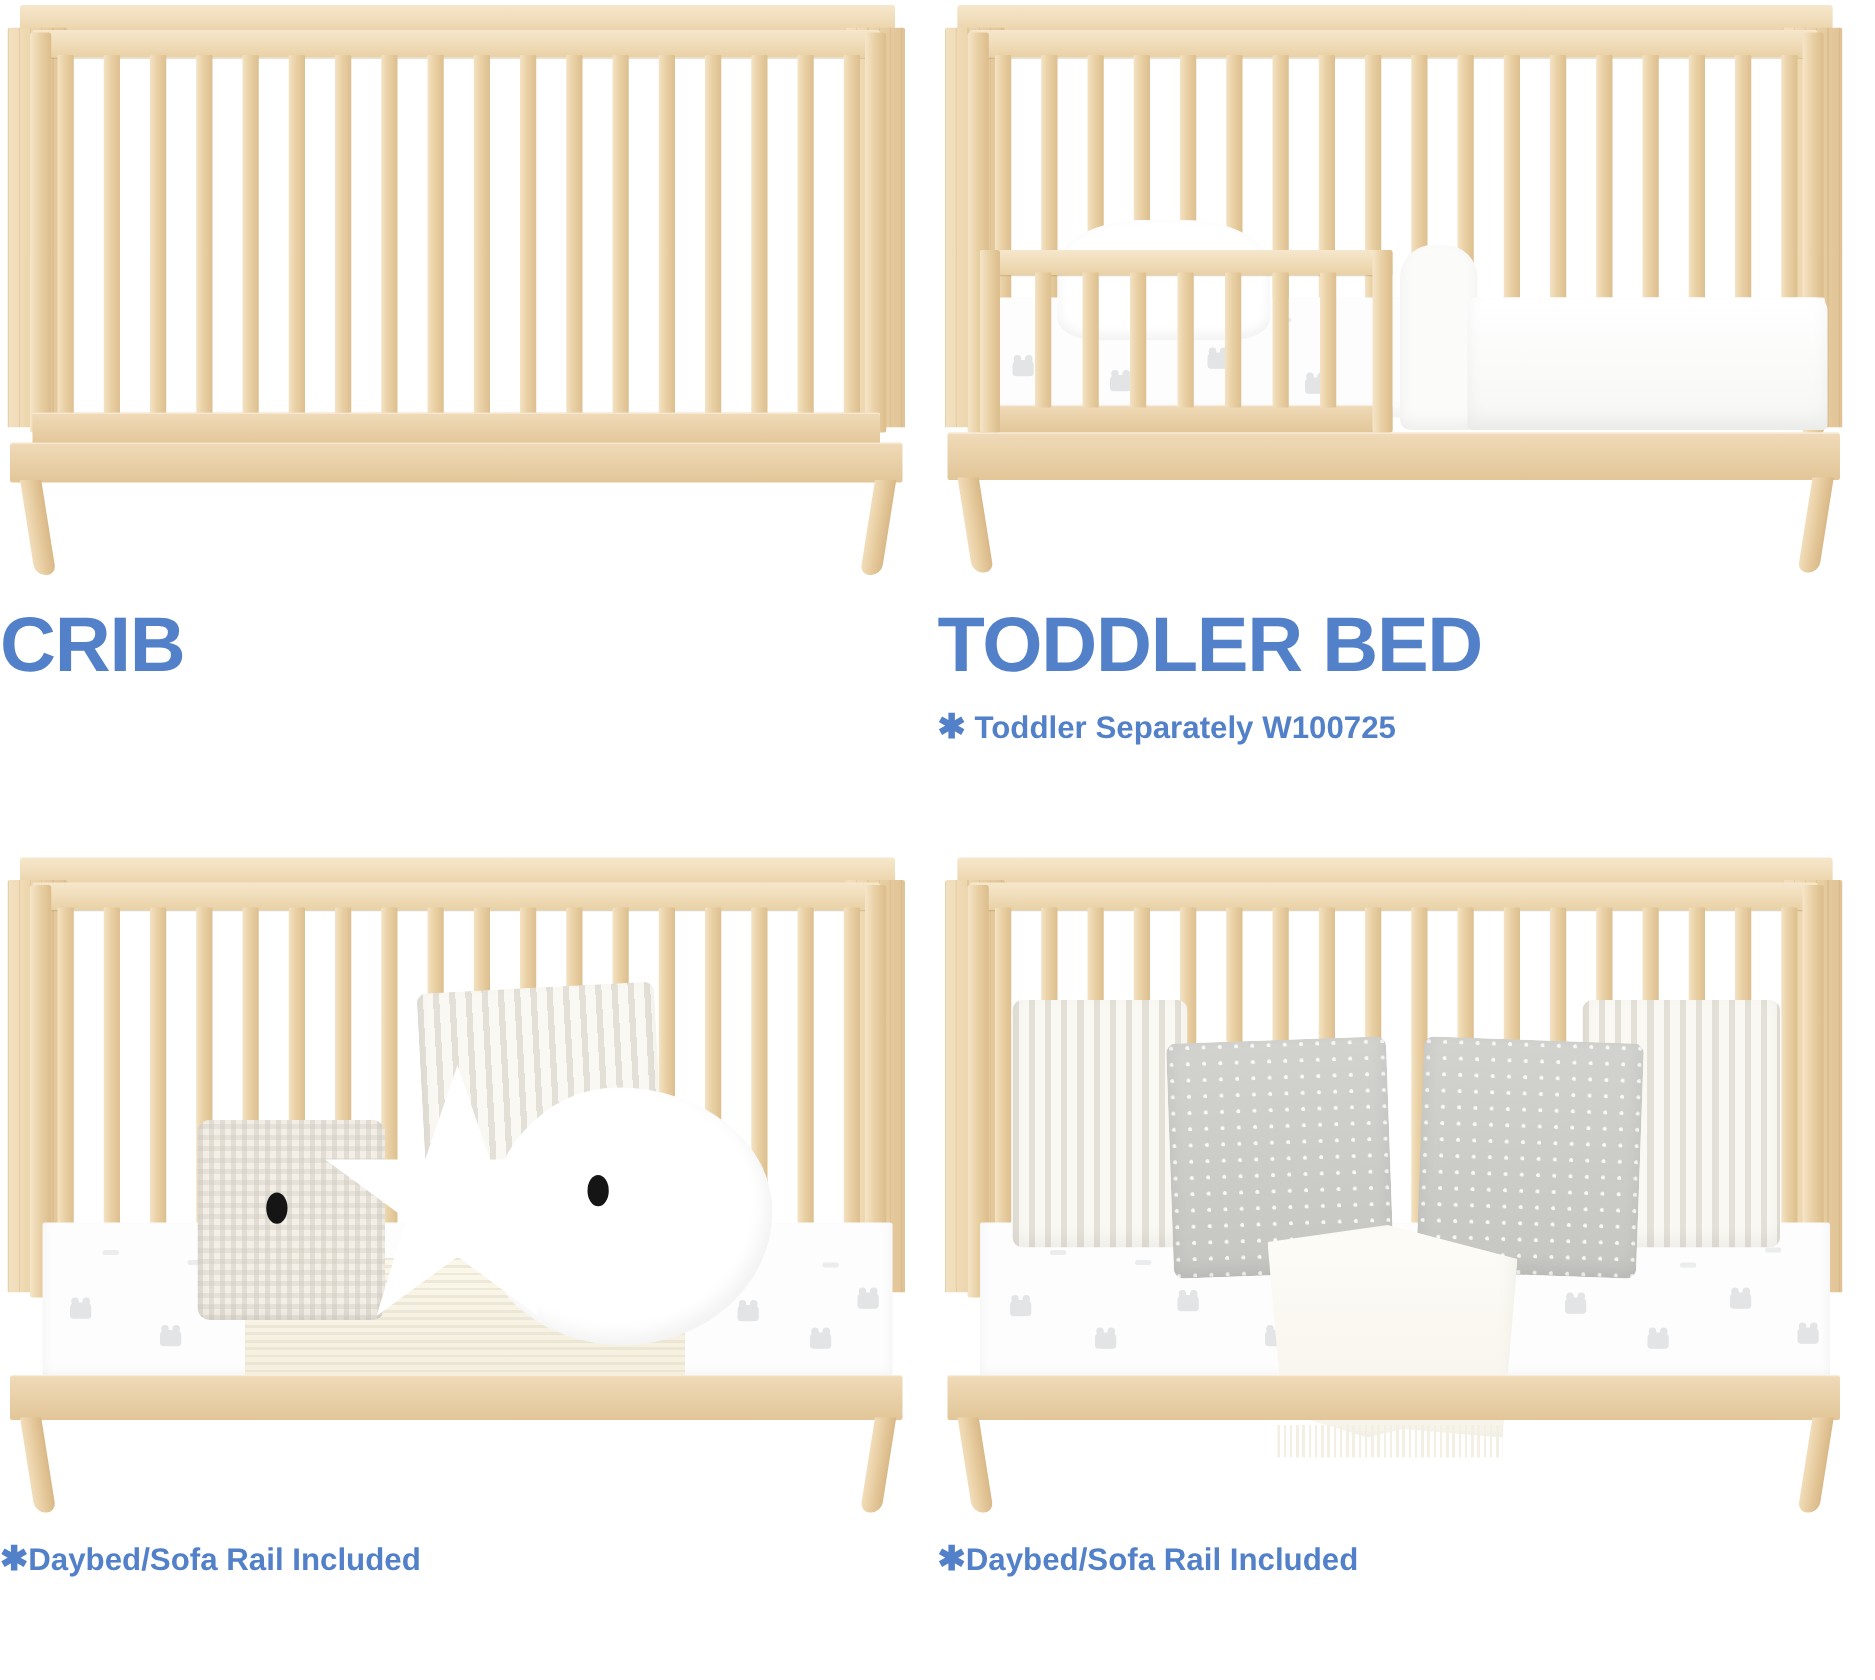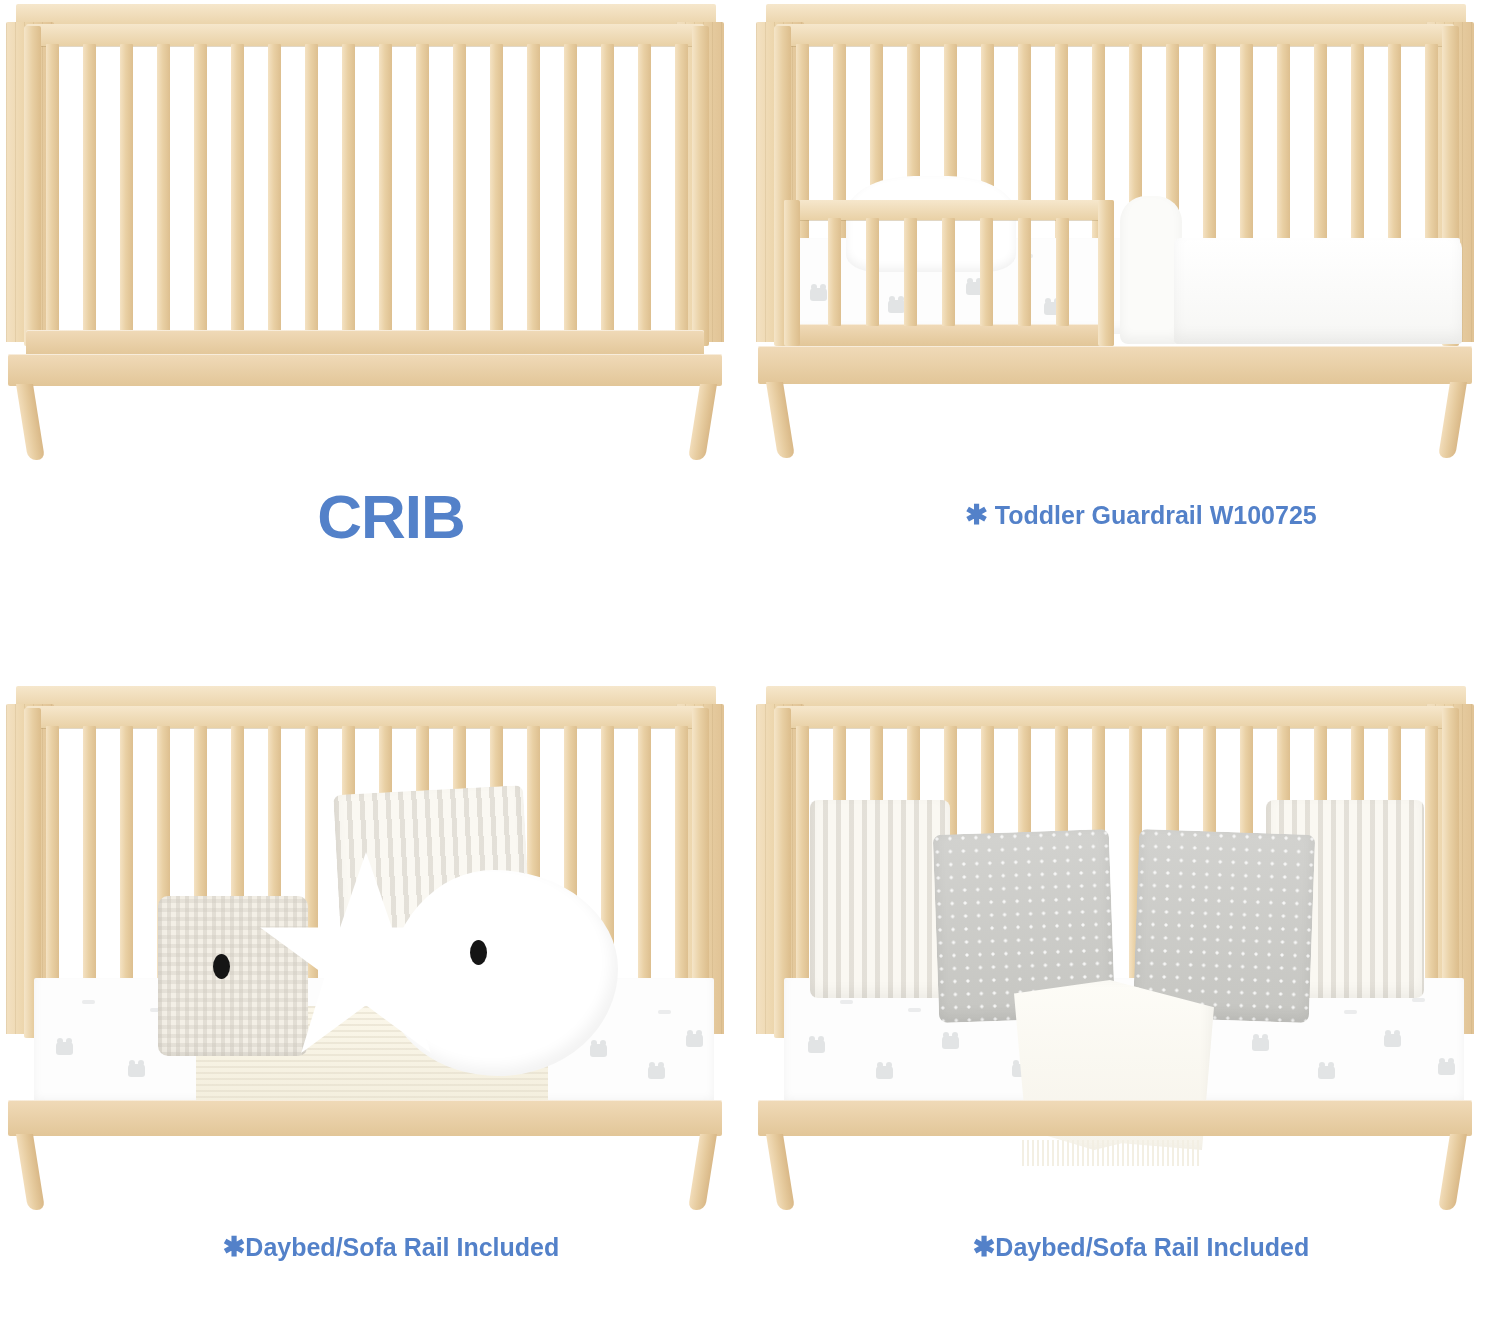--- a/index.html
+++ b/index.html
@@ -11,21 +11,21 @@
   }
   .grid {
     width:1500px; height:1344px;
     display:grid;
     grid-template-columns:750px 750px;
     grid-template-rows:672px 672px;
   }
   .panel { position:relative; width:750px; height:672px; }
 
   
-  .caption { position:absolute; left:16px; width:100%; text-align:center; }
+  .caption { position:absolute; left:0; width:100%; }
   .cap-title {
     color:#5381c9; font-weight:bold; letter-spacing:-1px;
     font-size:62px; line-height:66px; white-space:nowrap;
   }
   .cap-sub {
     color:#5381c9; font-weight:bold;
     font-size:25px; line-height:31px; white-space:nowrap;
   }
   .cap-sub .ast { font-size:27px; }
 
@@ -289,23 +289,24 @@
         <div class="slat" style="left:234px; top:18px; height:108px;"></div>
         <div class="slat" style="left:272px; top:18px; height:108px;"></div>
       </div>
 
       <div class="railB" style="left:8px; top:346px; width:714px; height:38px;"></div>
       <div class="leg l" style="left:16px; top:382px;"></div>
       <div class="leg r" style="left:700px; top:382px;"></div>
     </div>
 
     <div class="caption" style="top:484px;">
+      <div class="cap-title">TODDLER BED</div>
       <div class="cap-sub" style="margin-top:16px;">
         <span class="ast">✱</span>
-        <span>Toddler Guardrail W100725</span>
+        <span>Toddler Separately W100725</span>
       </div>
     </div>
   </div>
 
   <div class="panel">
     <div class="scene" style="top:10px;">
 
       <div class="railA" style="left:16px; top:4px; width:700px; height:24px;"></div>
       <div class="endpanel" style="left:6px; top:22px; width:48px; height:330px;"></div>
       <div class="endpanel" style="left:676px; top:22px; width:48px; height:330px;"></div>

